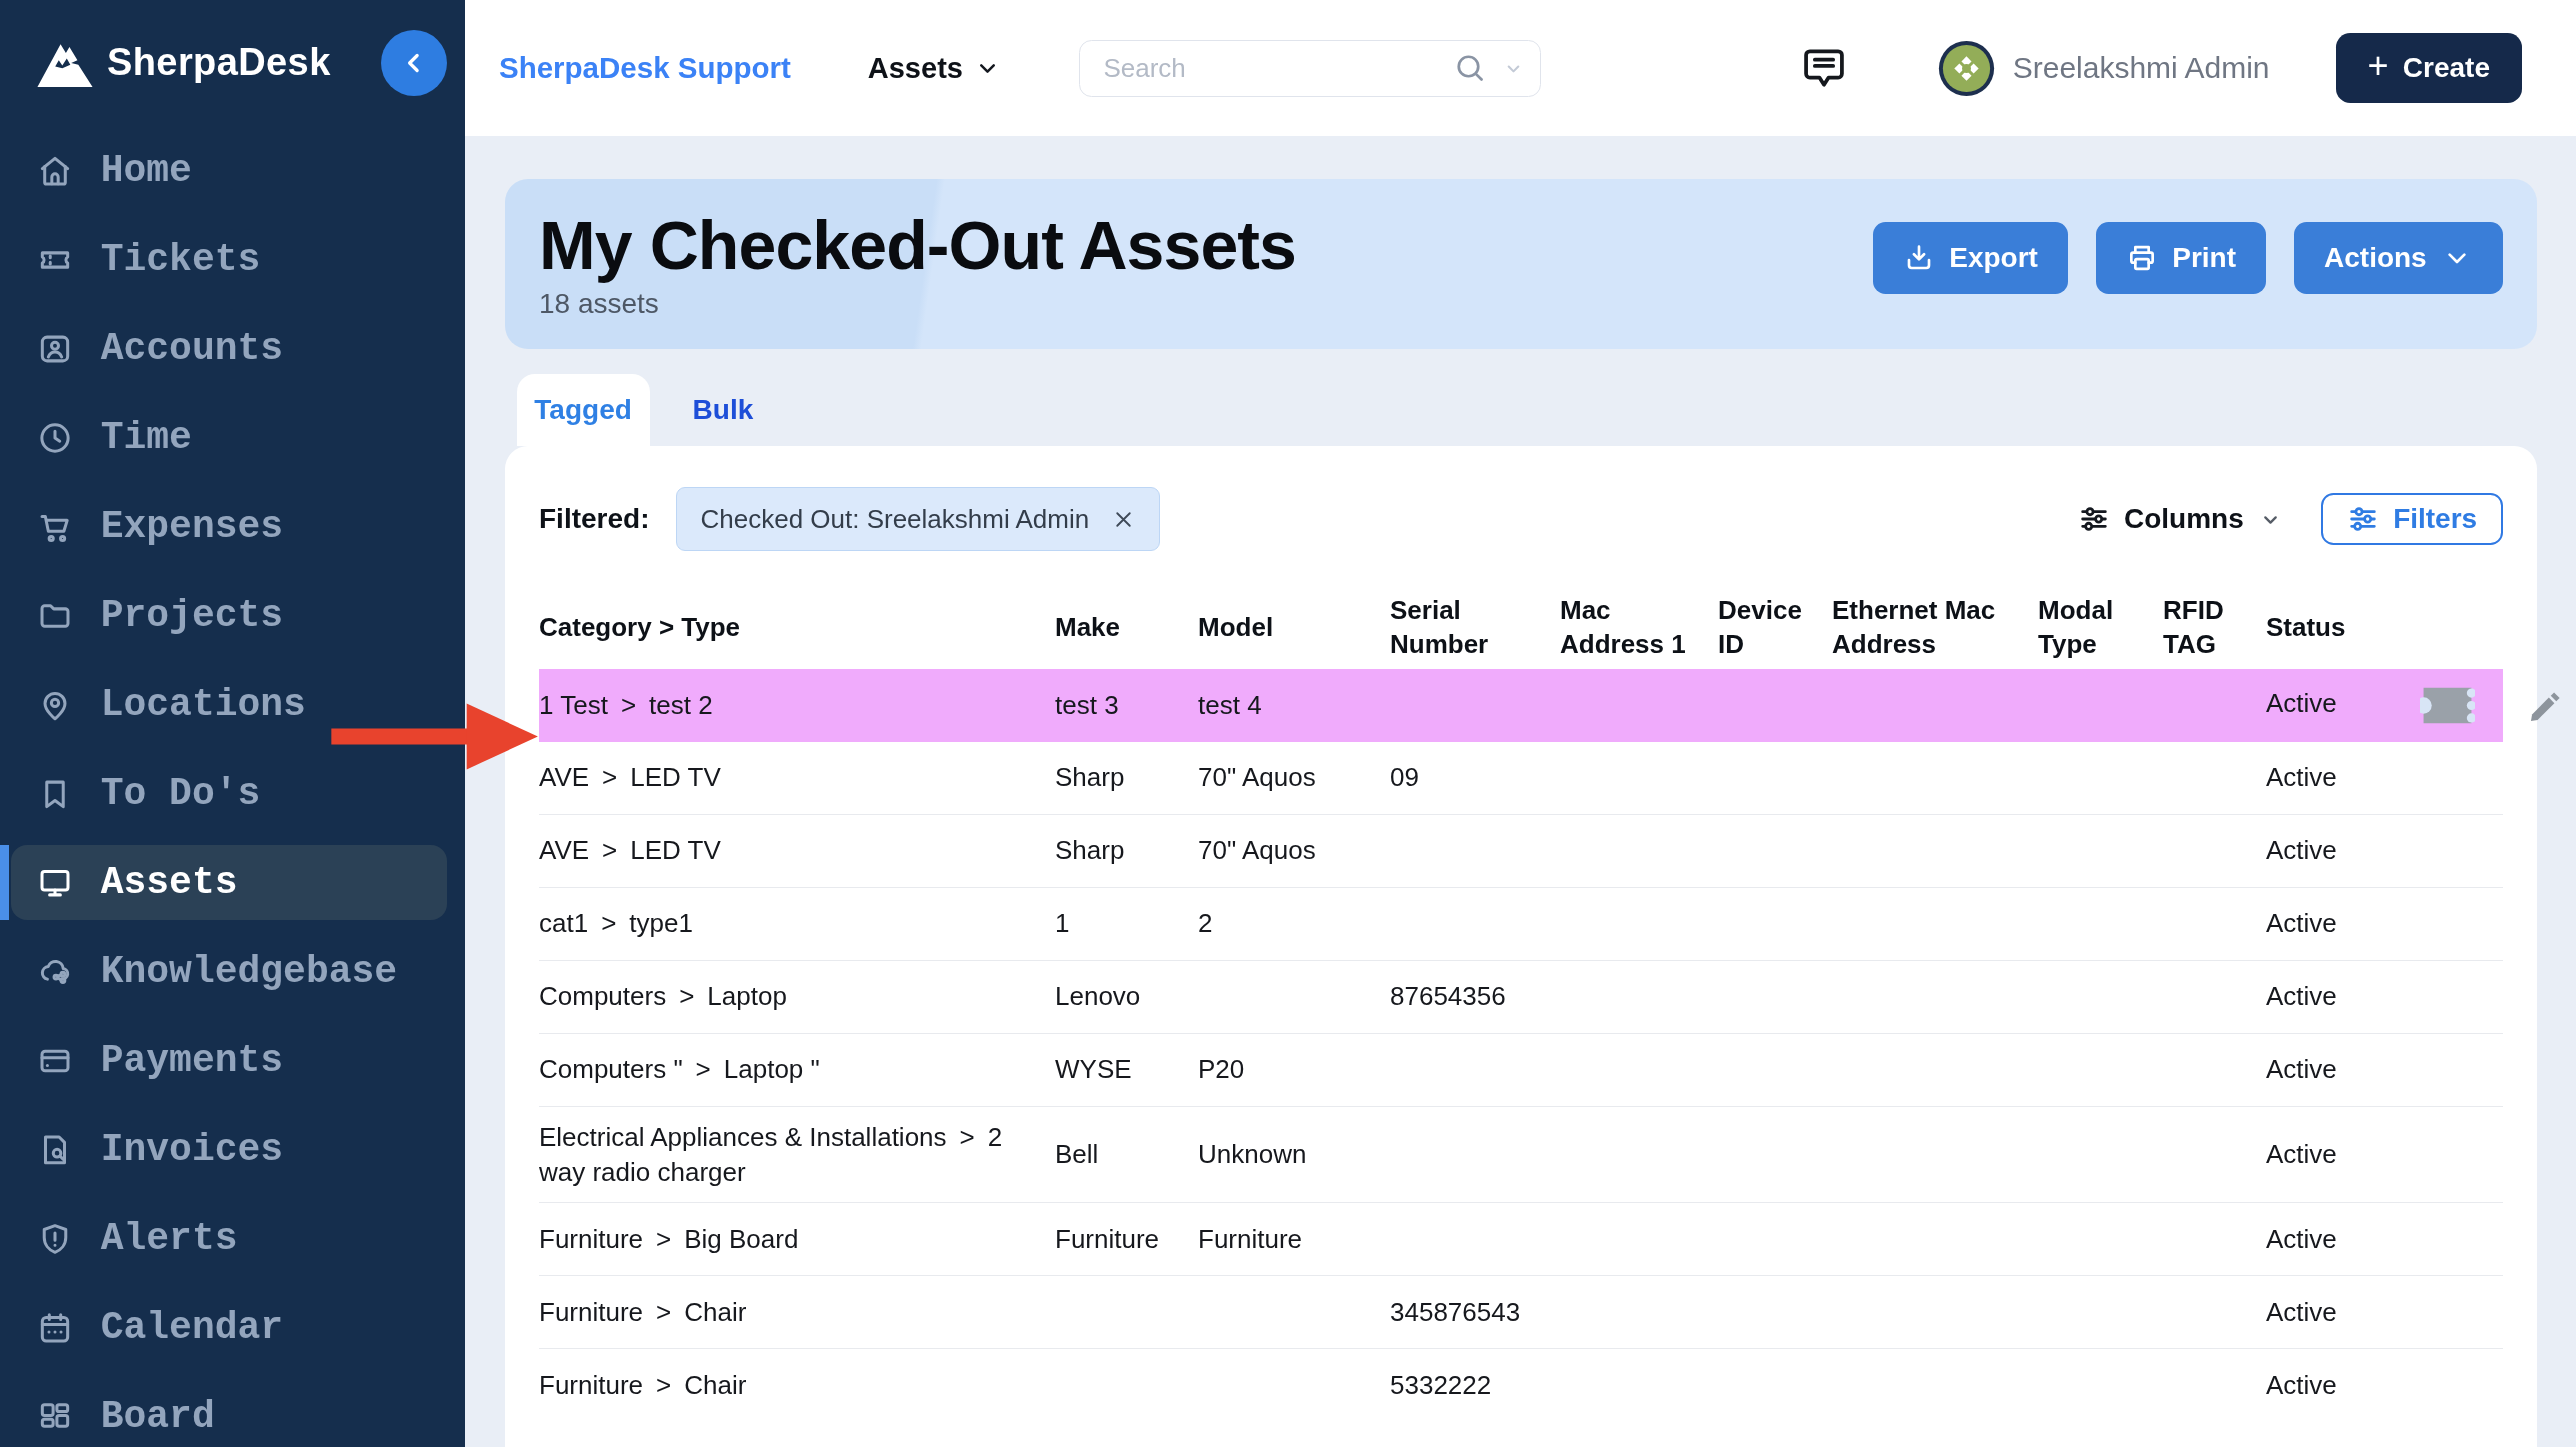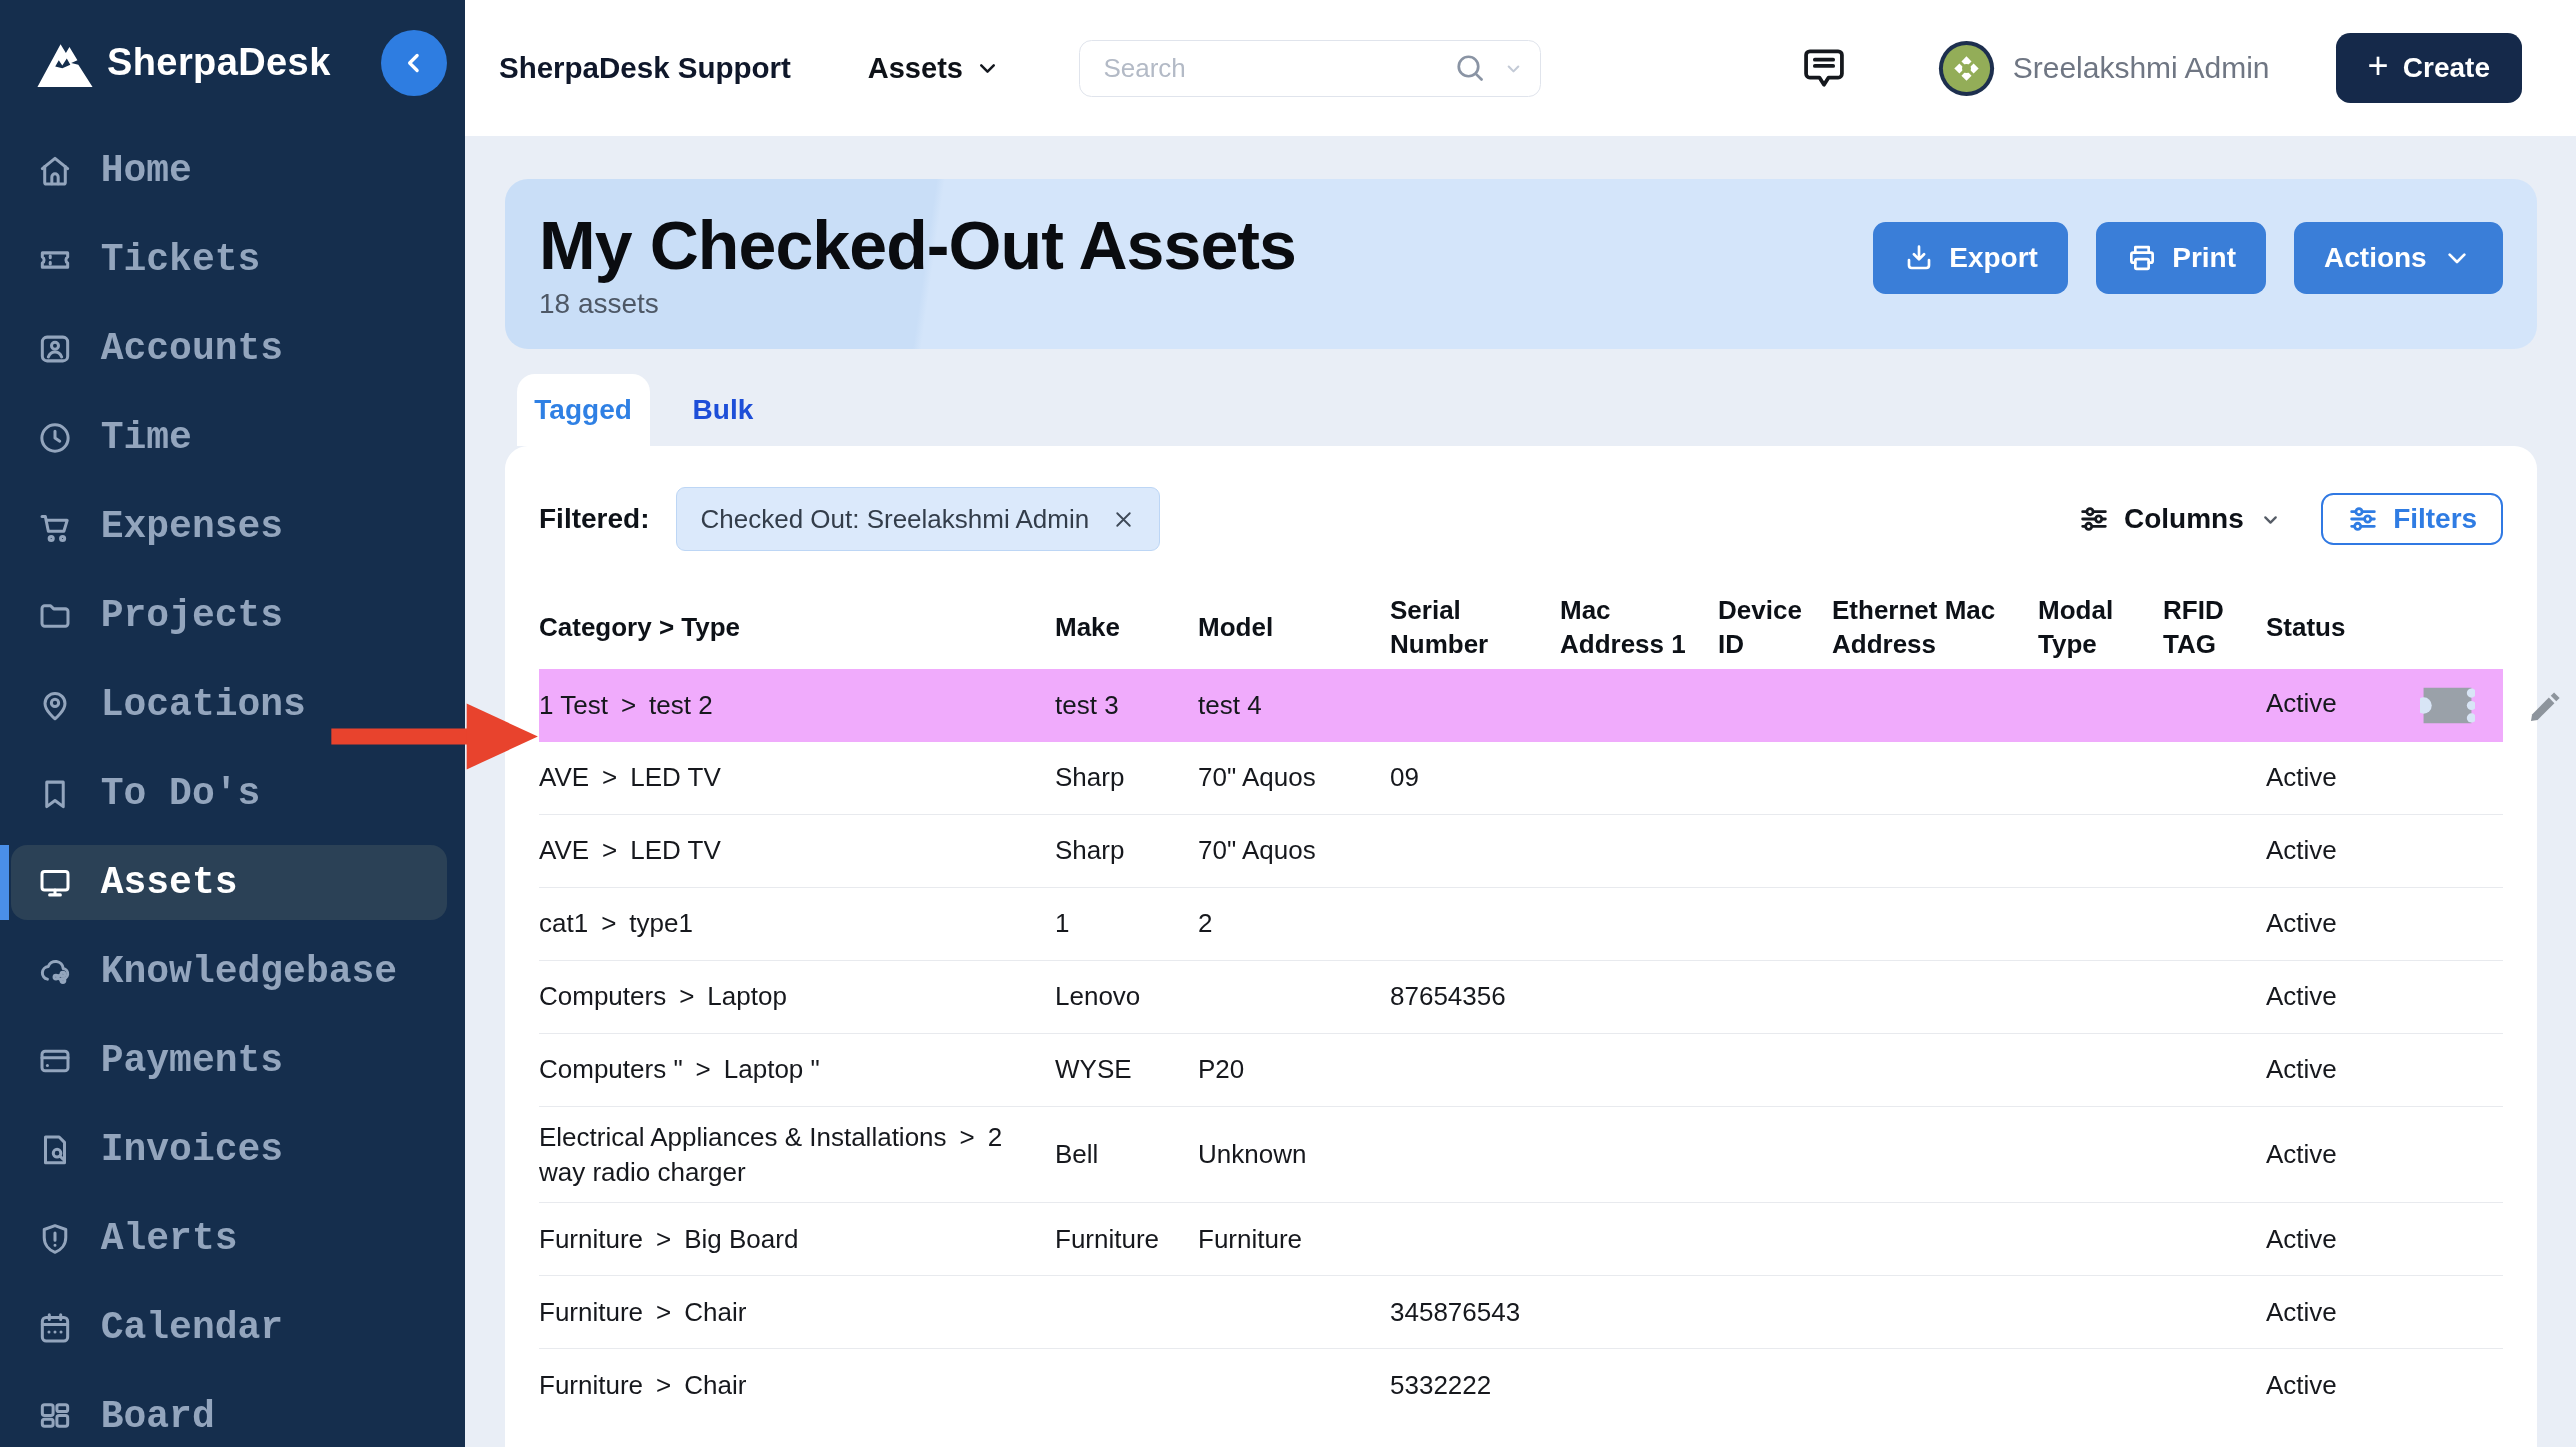--- a/index.html
+++ b/index.html
@@ -23,21 +23,21 @@
     stroke-width:1.9; stroke-linecap:round; stroke-linejoin:round; flex:0 0 38px; }
   .nav-item.active { background:#2b4156; color:#ffffff; height:75px;
     margin-top:7.2px; margin-bottom:7.2px; }
   .nav-item.active svg { stroke:#ffffff; }
   .nav-item.active::before { content:''; position:absolute; left:-10.7px; top:0;
     bottom:0; width:9px; background:#4a8fe8; }
 
   
   .topbar { position:absolute; left:465px; right:0; top:0; height:136px;
     background:#ffffff; display:flex; align-items:center; padding:0 54px 0 34px; z-index:4; }
-  .org-title { font-size:29.5px; font-weight:700; color:#0f172a; }
+  .org-title { font-size:29.5px; font-weight:700; color:#3b82f6; }
   .nav-dropdown { display:flex; align-items:center; gap:12.5px; margin-left:77px;
     font-size:29px; font-weight:700; color:#0e1218; cursor:pointer; }
   .search-box { position:relative; margin-left:79px; width:462px; height:57px; }
   .search-box input { width:100%; height:100%; border:1.8px solid #e0e4ec; border-radius:12.5px;
     padding:0 116px 0 23px; font-size:26px; color:#333; outline:none;
     font-family:"Liberation Sans", sans-serif; }
   .search-box input::placeholder { color:#b3bac6; }
   .search-icons { position:absolute; right:16px; top:0; bottom:0; display:flex;
     align-items:center; gap:14.3px; }
   .flex-sp { flex:1; }

